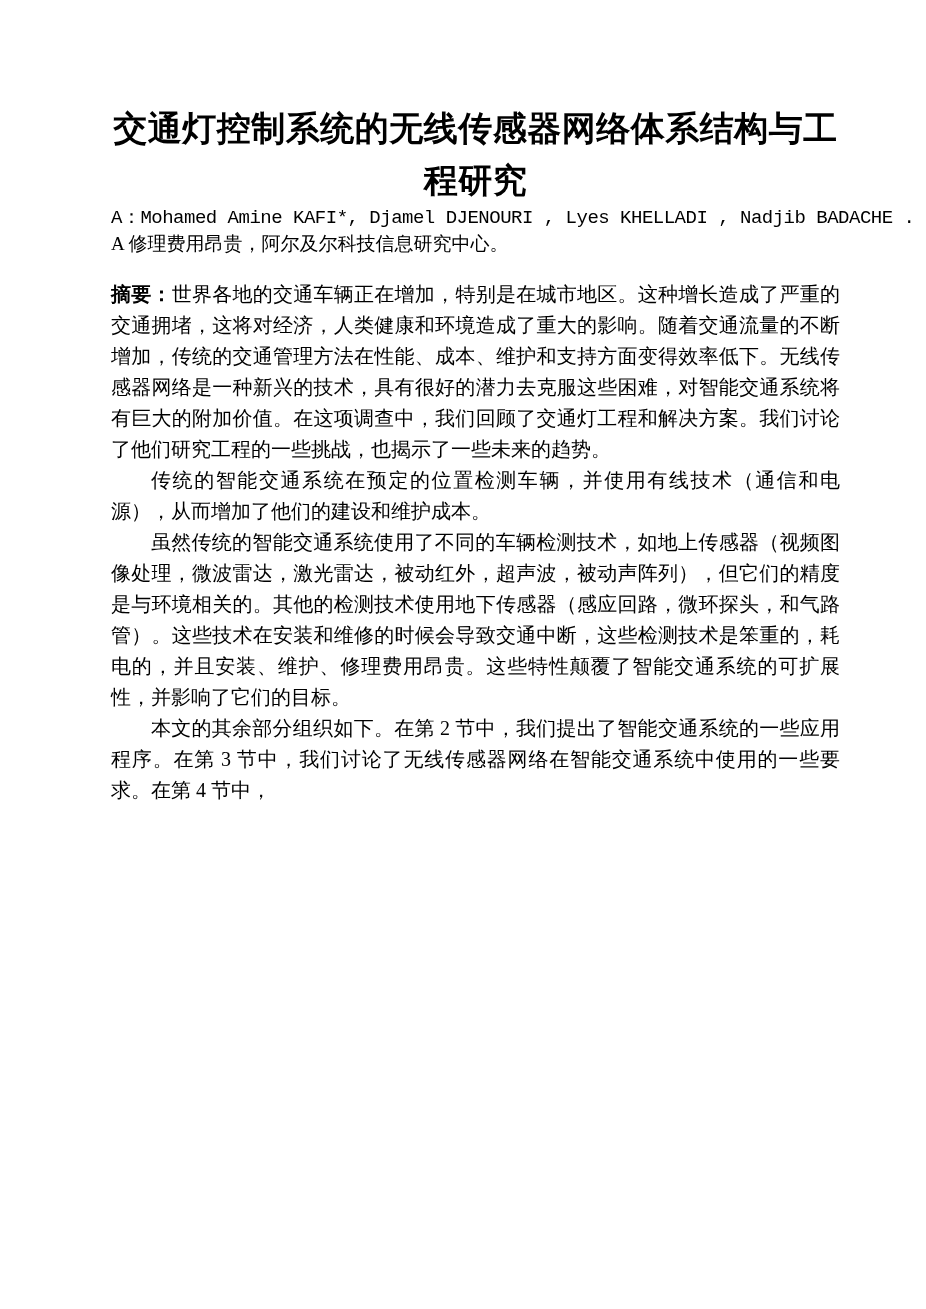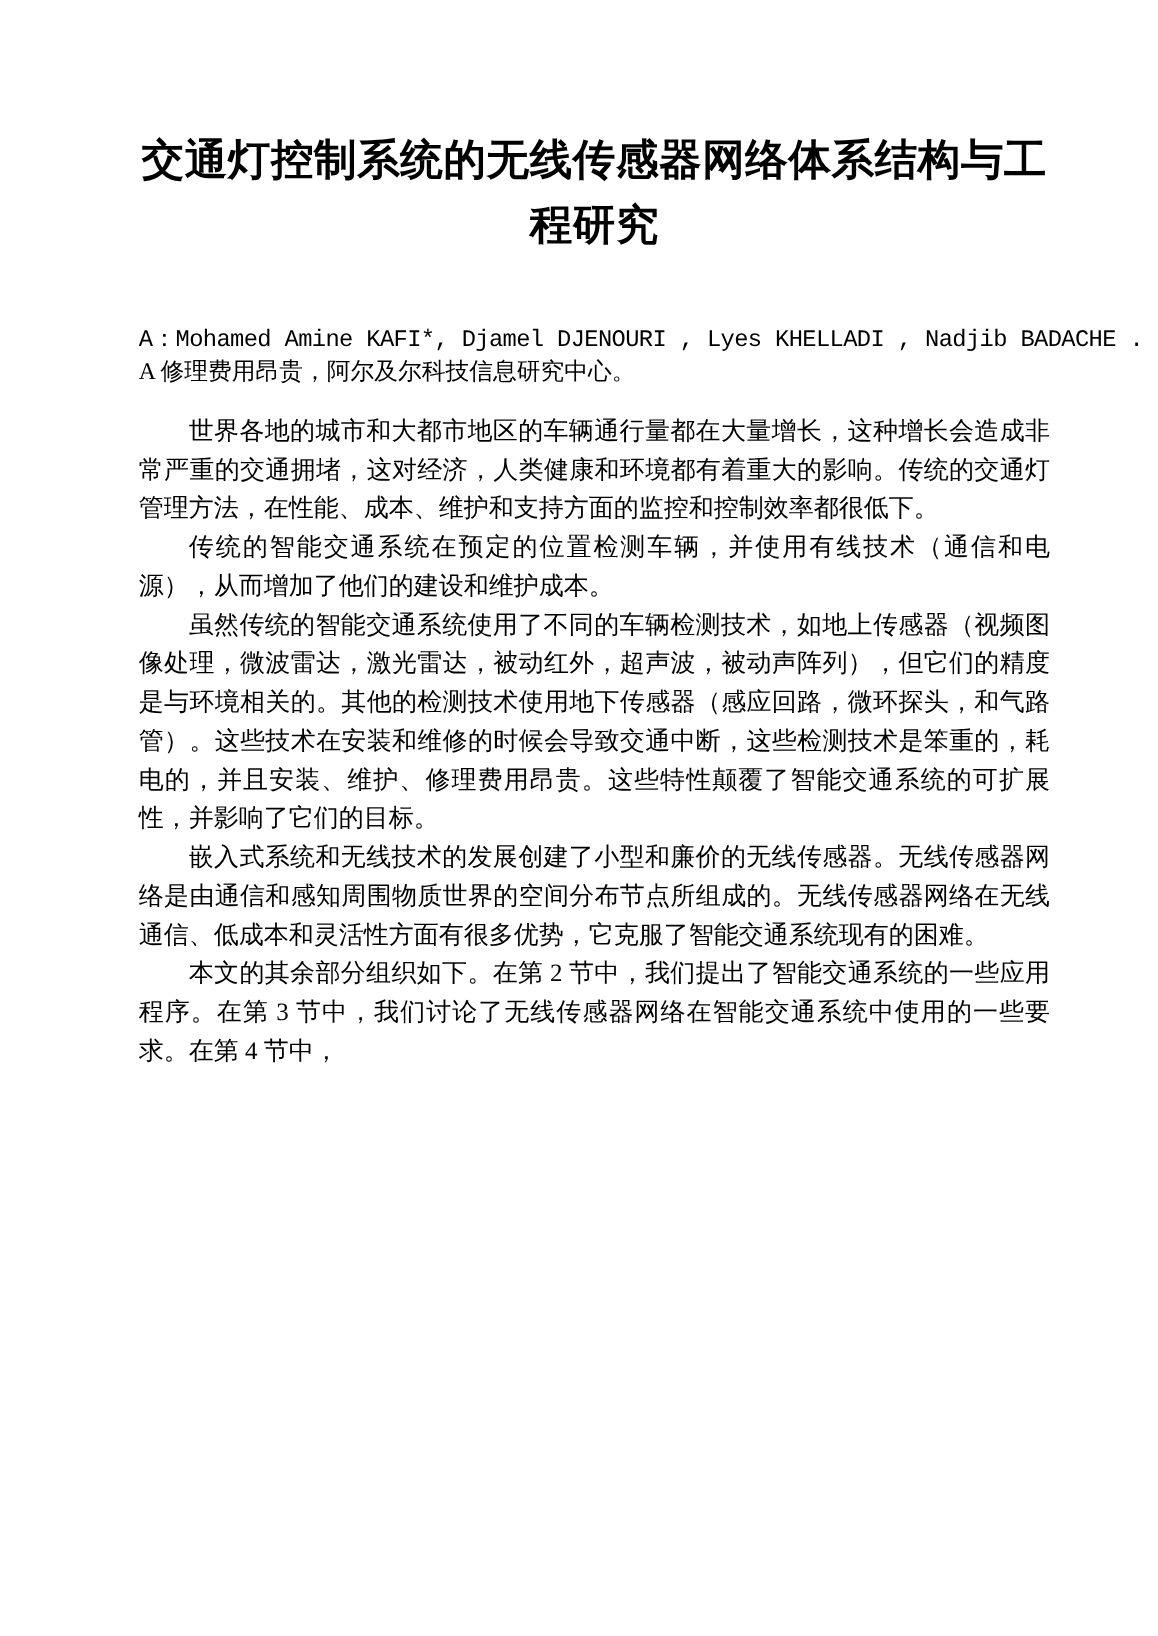--- a/index.html
+++ b/index.html
@@ -23,21 +23,20 @@
   .paper-title {
     margin: 0;
     font-family: "Liberation Sans", "DejaVu Sans", sans-serif;
     font-size: 34px;
     font-weight: bold;
     line-height: 52px;
     text-align: center;
     letter-spacing: 0.5px;
   }
   .authors {
-    margin-top: 54px;
     font-size: 19px;
     line-height: 25px;
     font-family: "Liberation Serif", "DejaVu Serif", serif;
     white-space: nowrap;
   }
   .authors .latin-line {
     font-family: "Liberation Mono", "DejaVu Sans Mono", monospace;
     letter-spacing: -0.5px;
   }
   .abstract-para {
@@ -76,22 +75,21 @@
 <div class="page">
   <div class="content">
 
     <h1 class="paper-title">交通灯控制系统的无线传感器网络体系结构与工程研究</h1>
 
     <div class="authors">
       <div class="latin-line">A：Mohamed Amine KAFI*,  Djamel DJENOURI ,  Lyes KHELLADI , Nadjib BADACHE .</div>
       <div>A 修理费用昂贵，阿尔及尔科技信息研究中心。</div>
     </div>
 
+    <p class="abstract-para"><span class="abstract-label">摘要：</span><span>世界各地的交通车辆正在增加，特别是在城市地区。这种增长造成了严重的交通拥堵，这将对经济，人类健康和环境造成了重大的影响。随着交通流量的不断增加，传统的交通管理方法在性能、成本、维护和支持方面变得效率低下。无线传感器网络是一种新兴的技术，具有很好的潜力去克服这些困难，对智能交通系统将有巨大的附加价值。在这项调查中，我们回顾了交通灯工程和解决方案。我们讨论了他们研究工程的一些挑战，也揭示了一些未来的趋势。</span></p>
 
 
-    <p class="body-para first">世界各地的城市和大都市地区的车辆通行量都在大量增长，这种增长会造成非常严重的交通拥堵，这对经济，人类健康和环境都有着重大的影响。传统的交通灯管理方法，在性能、成本、维护和支持方面的监控和控制效率都很低下。</p>
     <p class="body-para">传统的智能交通系统在预定的位置检测车辆，并使用有线技术（通信和电源），从而增加了他们的建设和维护成本。</p>
     <p class="body-para">虽然传统的智能交通系统使用了不同的车辆检测技术，如地上传感器（视频图像处理，微波雷达，激光雷达，被动红外，超声波，被动声阵列），但它们的精度是与环境相关的。其他的检测技术使用地下传感器（感应回路，微环探头，和气路管）。这些技术在安装和维修的时候会导致交通中断，这些检测技术是笨重的，耗电的，并且安装、维护、修理费用昂贵。这些特性颠覆了智能交通系统的可扩展性，并影响了它们的目标。</p>
-    <p class="body-para">嵌入式系统和无线技术的发展创建了小型和廉价的无线传感器。无线传感器网络是由通信和感知周围物质世界的空间分布节点所组成的。无线传感器网络在无线通信、低成本和灵活性方面有很多优势，它克服了智能交通系统现有的困难。</p>
     <p class="body-para">本文的其余部分组织如下。在第 2 节中，我们提出了智能交通系统的一些应用程序。在第 3 节中，我们讨论了无线传感器网络在智能交通系统中使用的一些要求。在第 4 节中，</p>
 
   </div>
 </div>
 
 </body></html>

